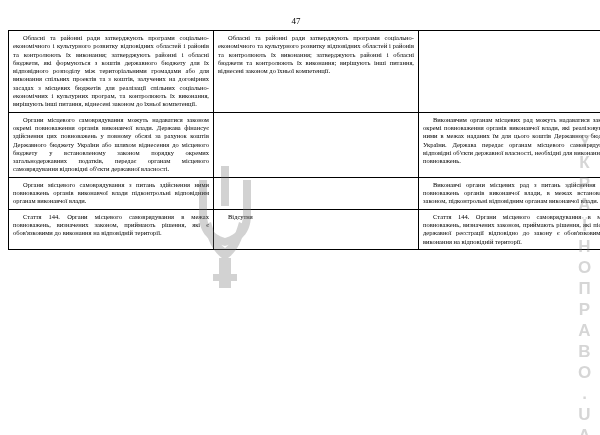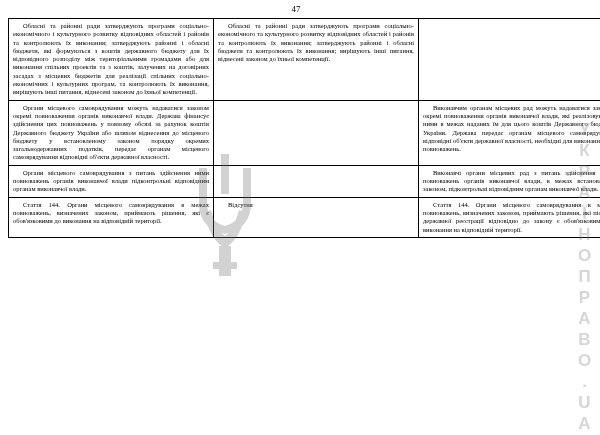--- a/index.html
+++ b/index.html
@@ -14,20 +14,21 @@
     color: #000000;
     position: relative;
     overflow: hidden;
   }
   .page {
     position: relative;
     width: 600px;
     height: 385px;
     box-sizing: border-box;
     padding: 4px 16px 0 8px;
+    margin-top: 12px;
   }
   .page-number {
     text-align: center;
     font-size: 9px;
     font-family: "Liberation Serif", serif;
     line-height: 11px;
     margin-bottom: 3px;
   }
   table.doc-table {
     border-collapse: collapse;

